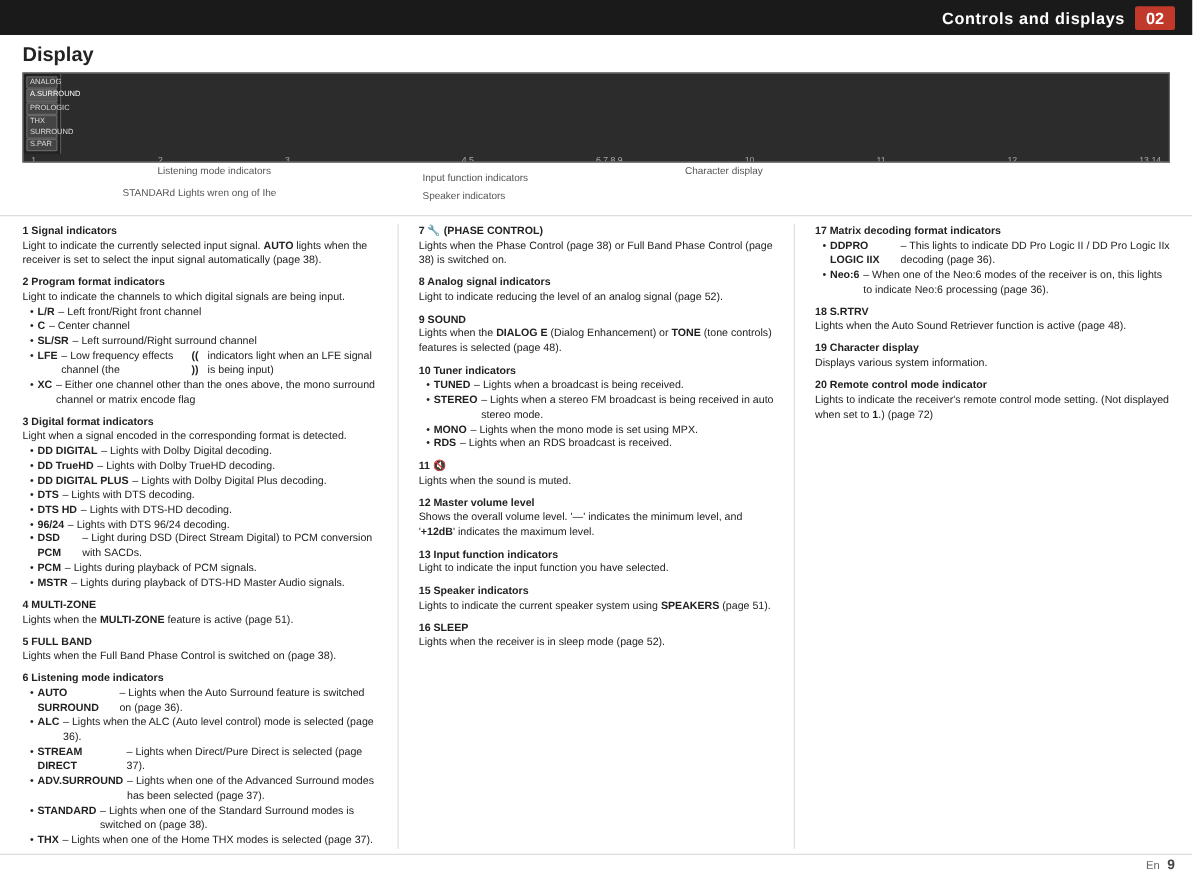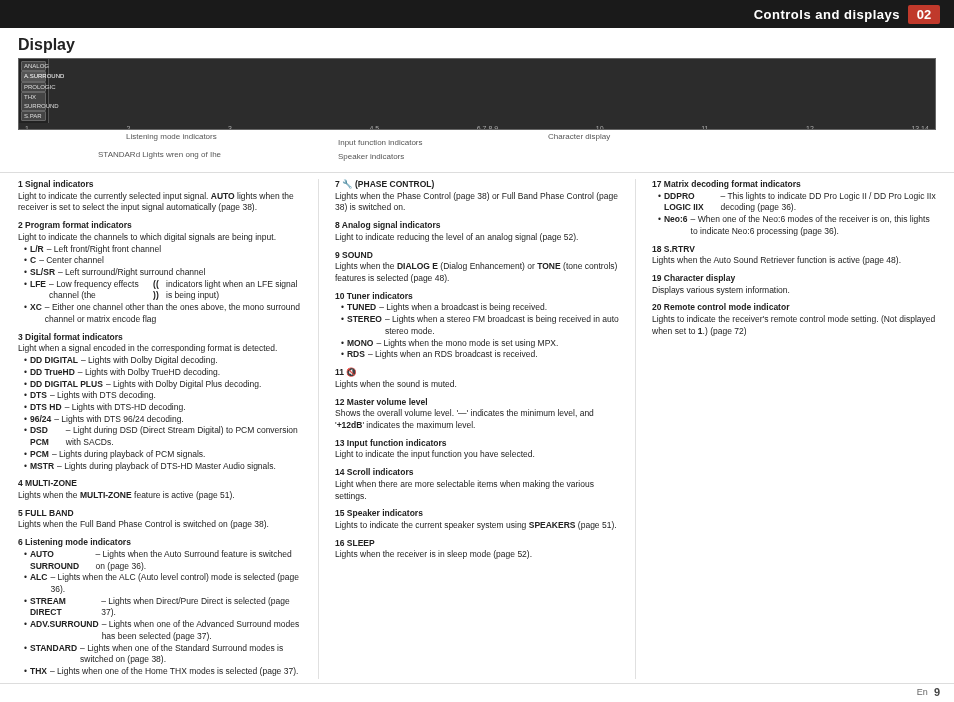--- a/index.html
+++ b/index.html
@@ -408,24 +408,20 @@
       <div class="section-body">
         <span class="section-num">12 Master volume level</span><br>
         Shows the overall volume level. '—' indicates the minimum level, and '<b>+12dB</b>' indicates the maximum level.
       </div>
 
       <div class="section-body">
         <span class="section-num">13 Input function indicators</span><br>
         Light to indicate the input function you have selected.
       </div>
 
-      <div class="section-body">
-        <span class="section-num">14 Scroll indicators</span><br>
-        Light when there are more selectable items when making the various settings.
-      </div>
 
       <div class="section-body">
         <span class="section-num">15 Speaker indicators</span><br>
         Lights to indicate the current speaker system using <b>SPEAKERS</b> (page 51).
       </div>
 
       <div class="section-body">
         <span class="section-num">16 SLEEP</span><br>
         Lights when the receiver is in sleep mode (page 52).
       </div>

